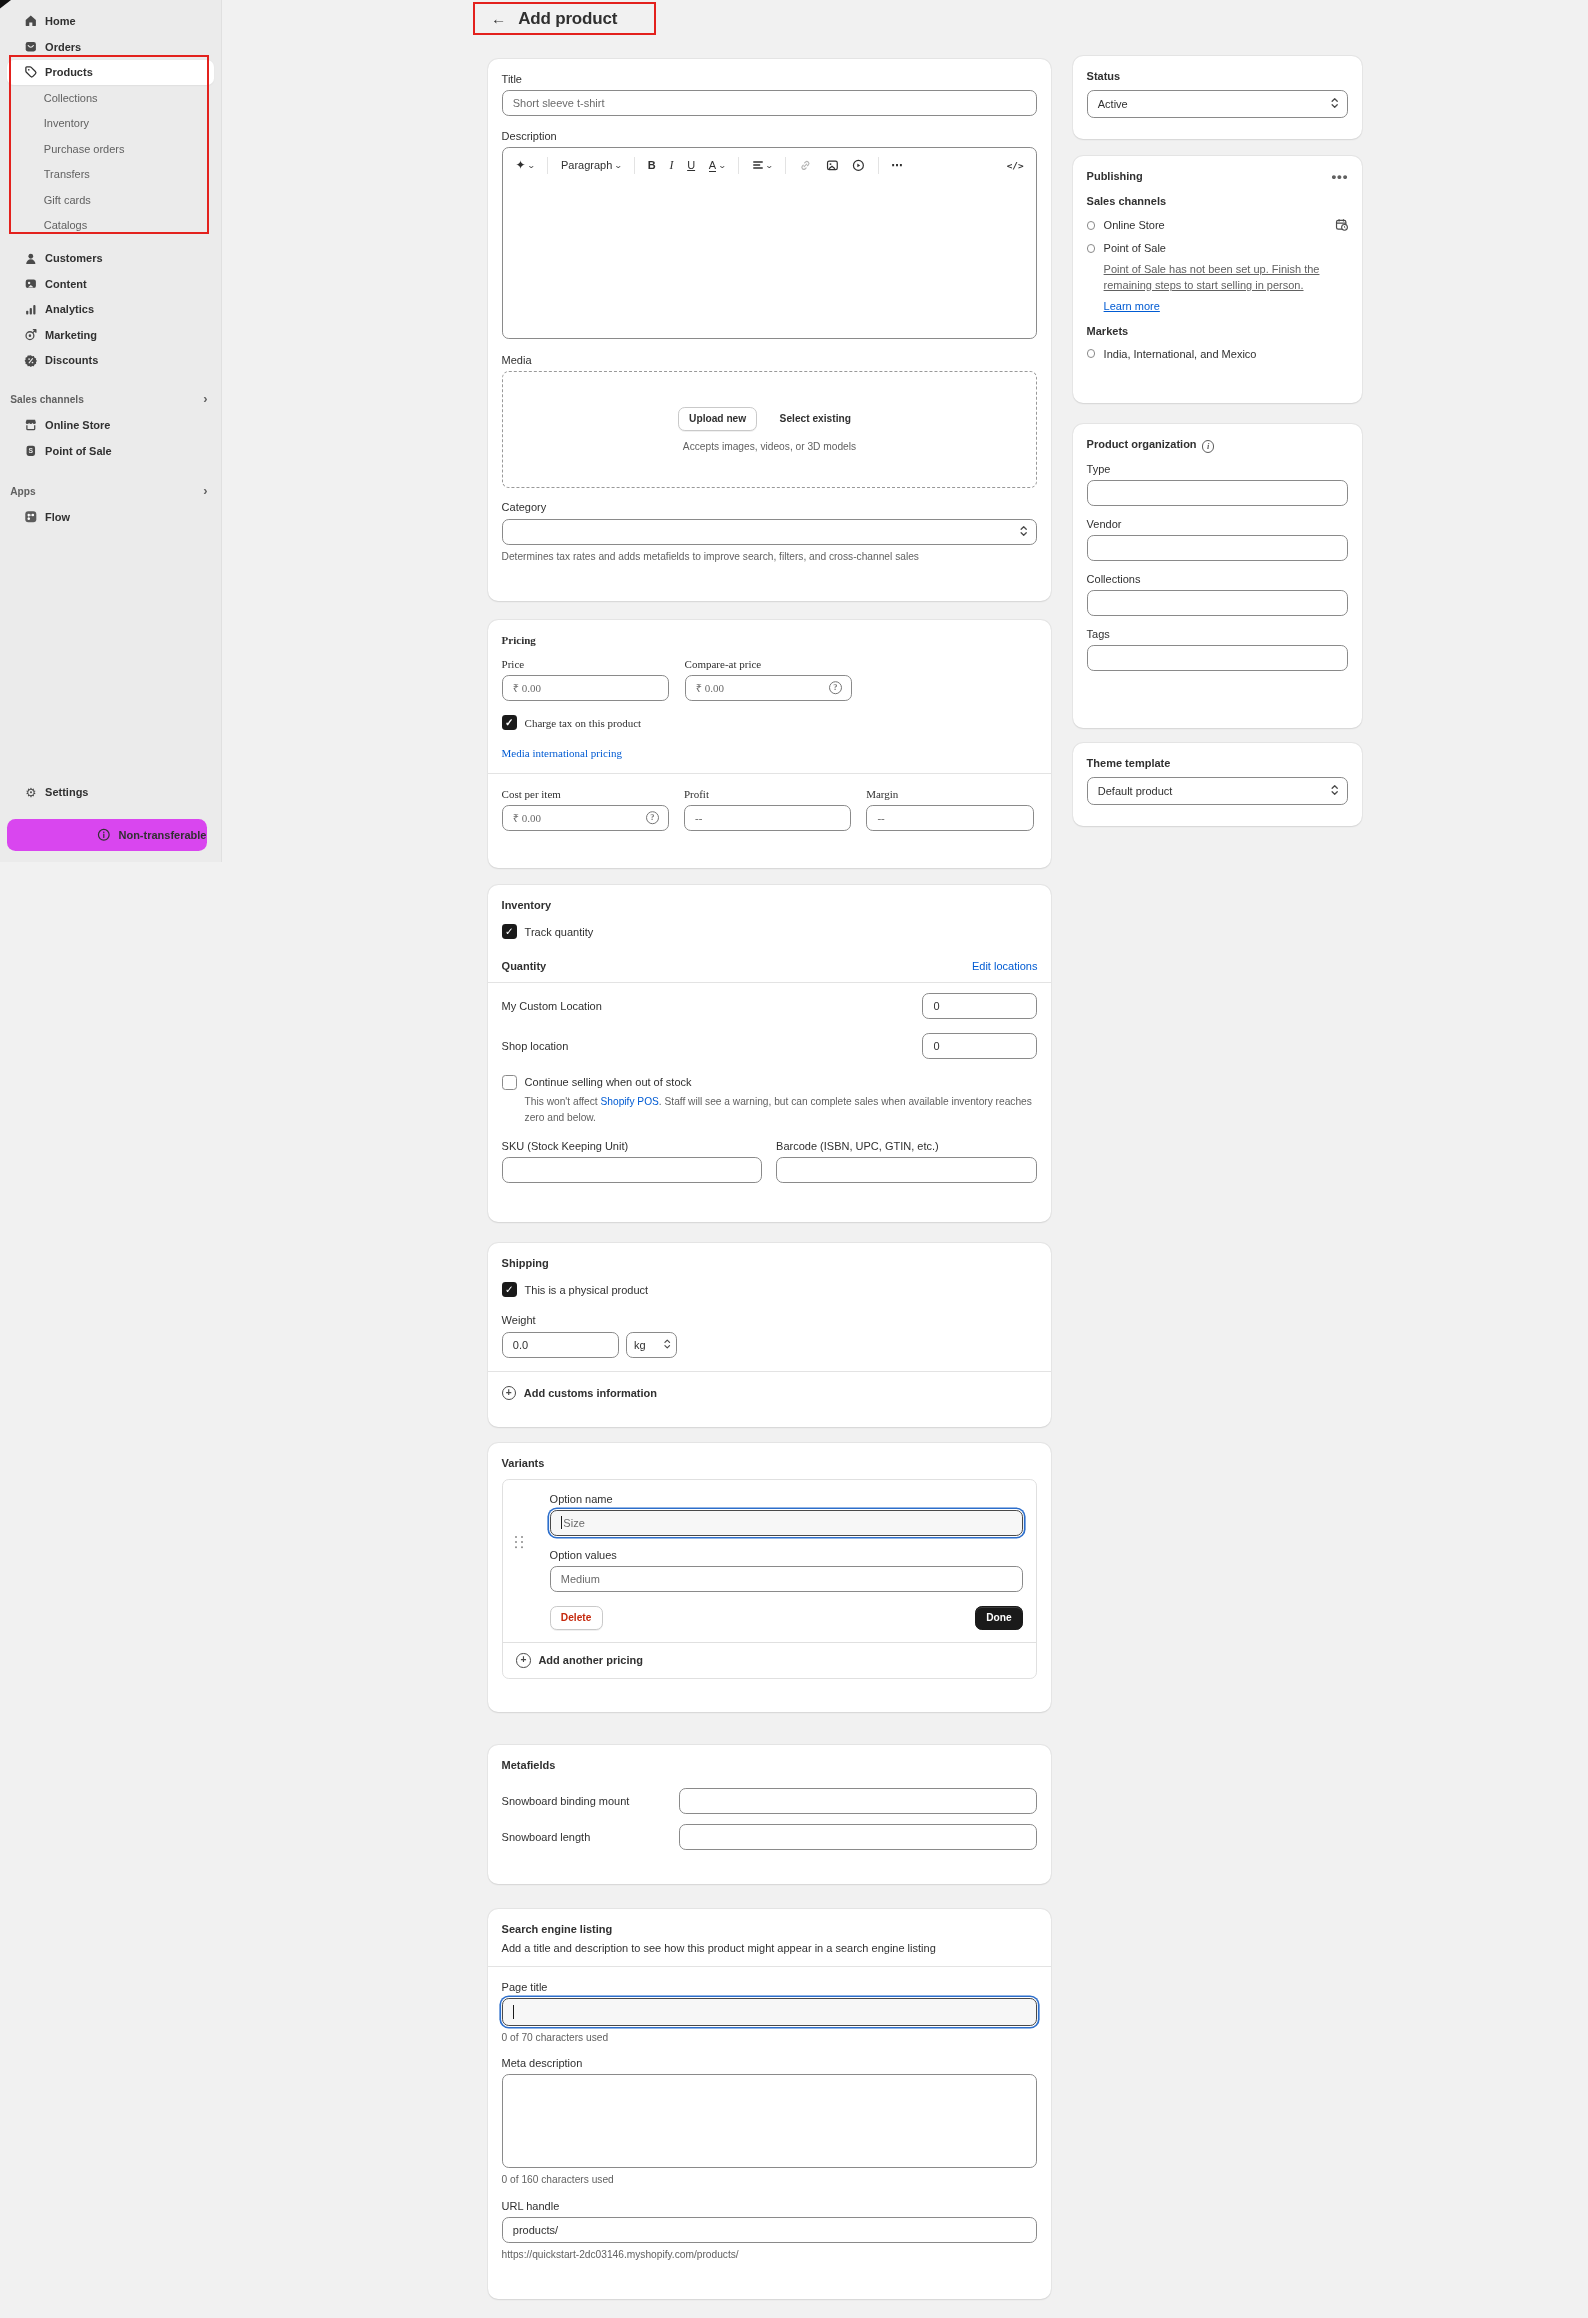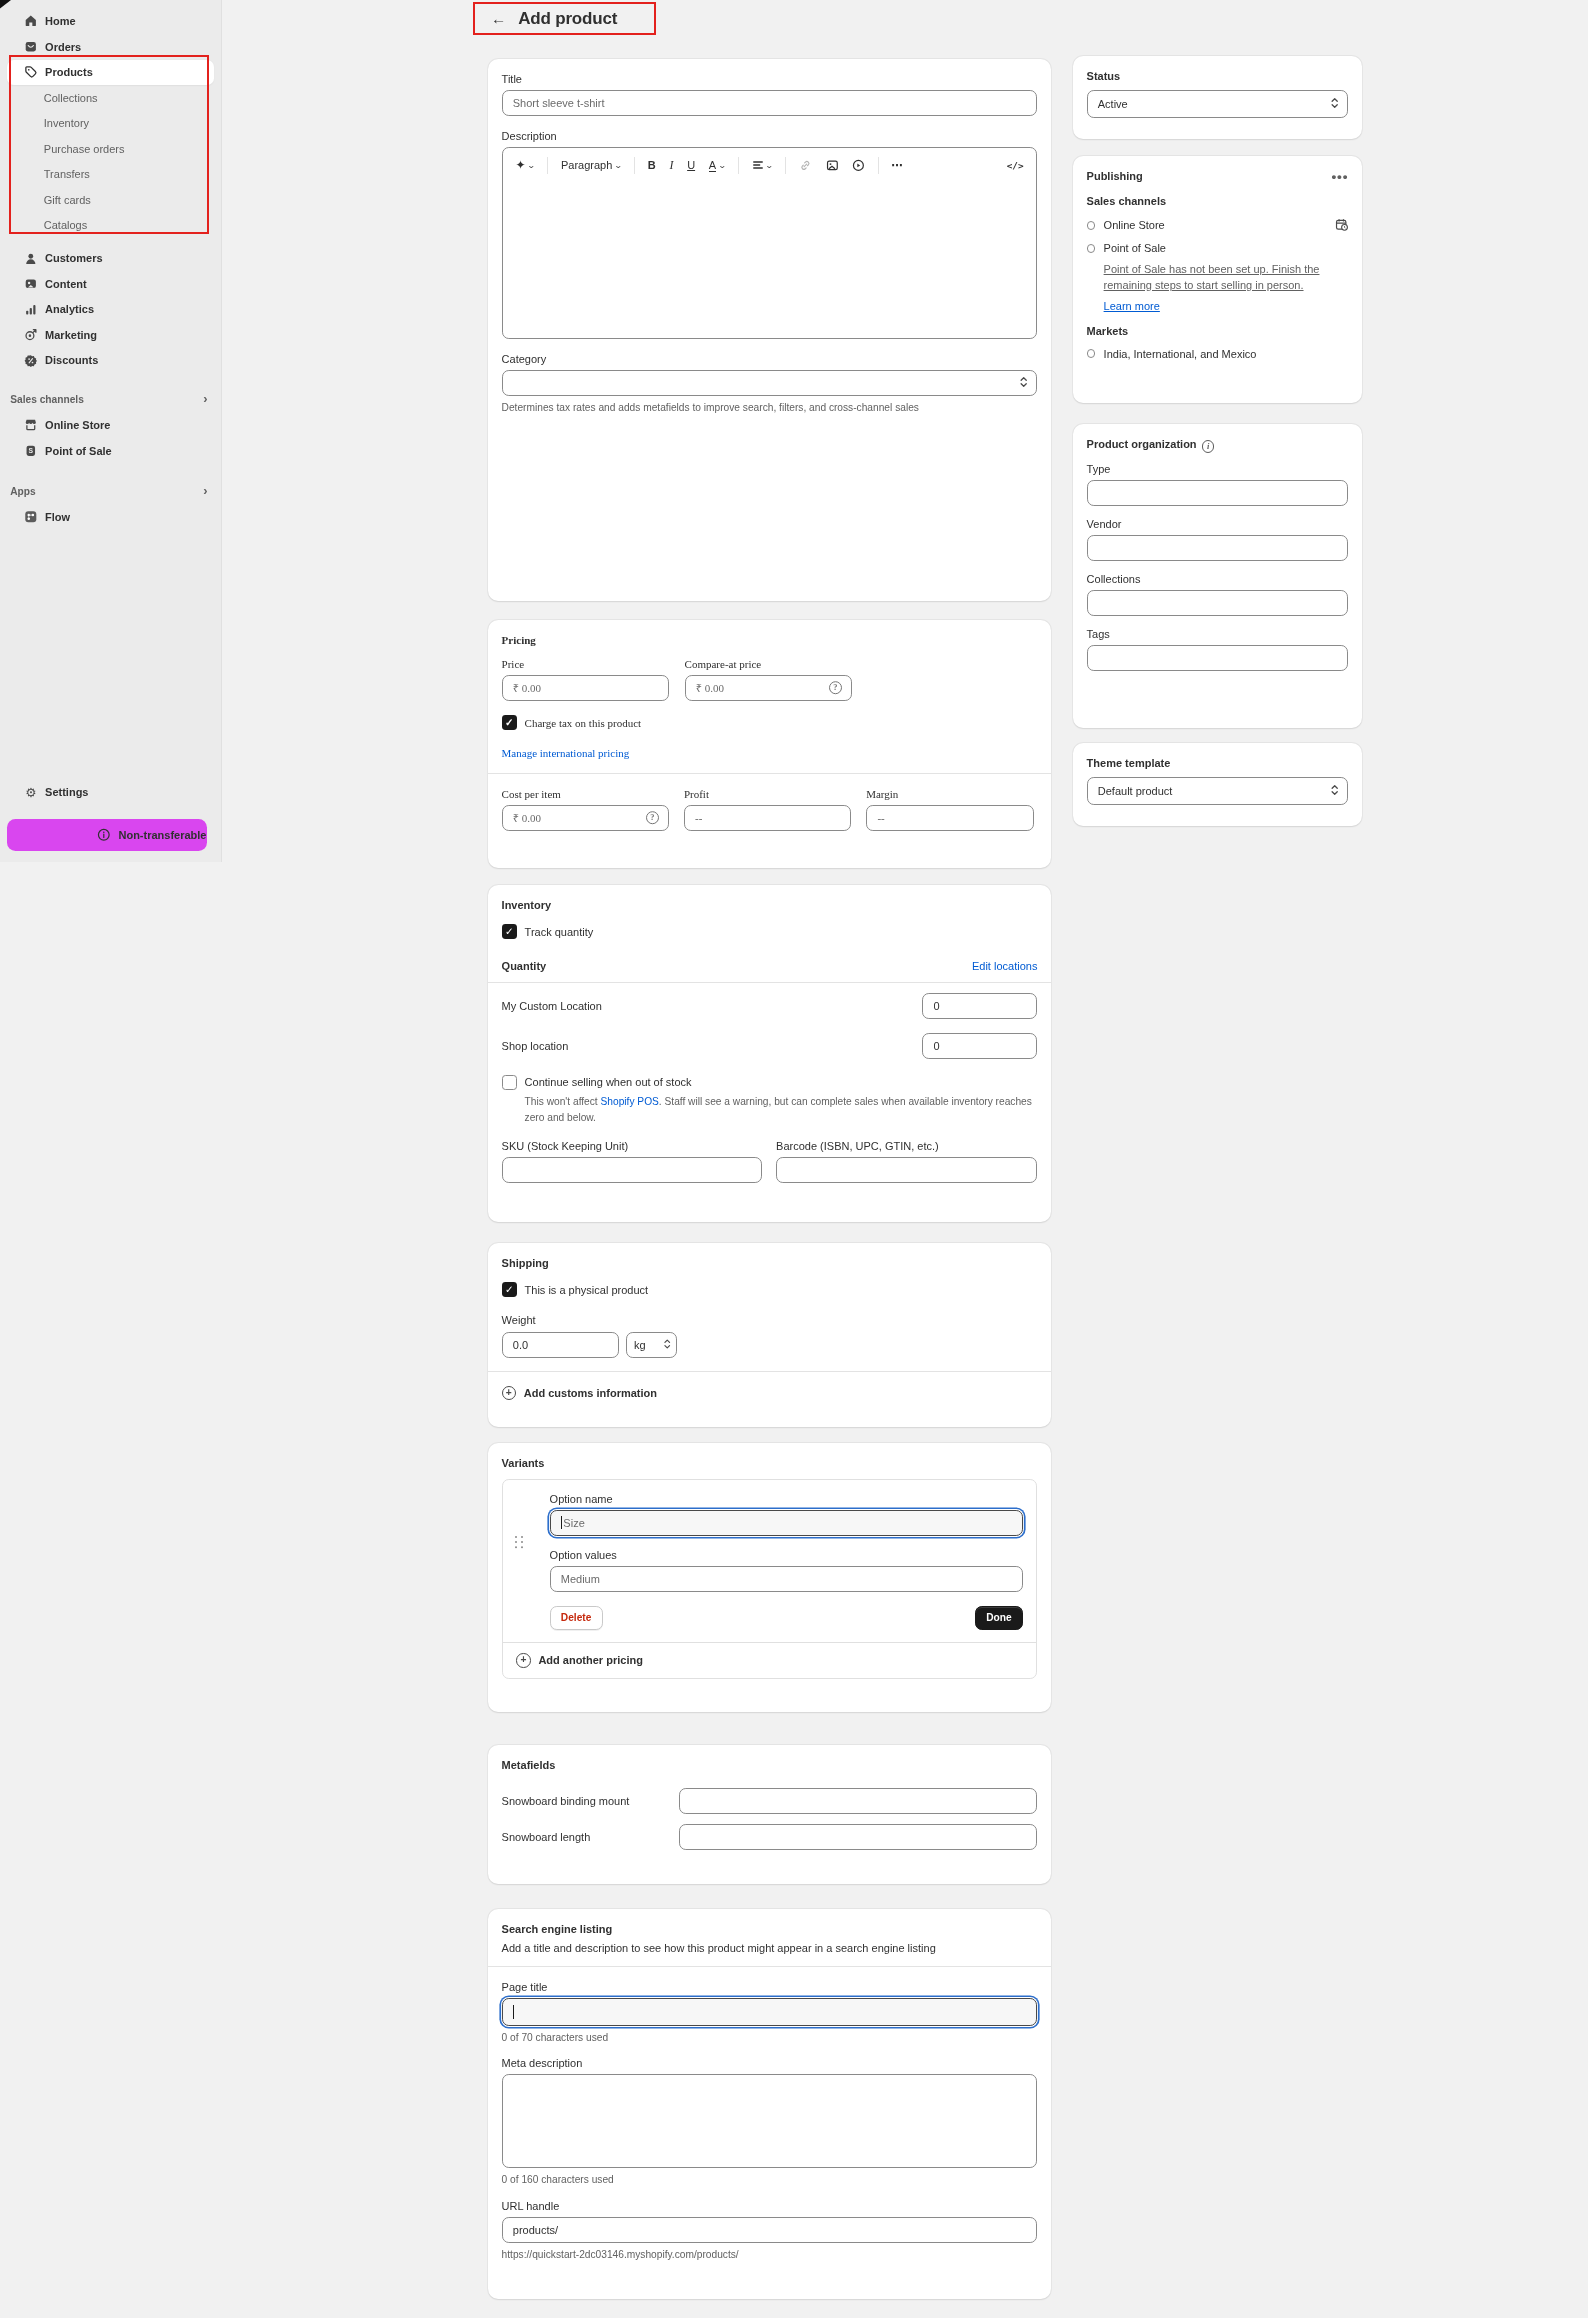--- a/index.html
+++ b/index.html
@@ -366,20 +366,30 @@
             </svg>
         </span>
         <span class="tbsep"></span>
         <span class="tbtn" style="font-weight:700;">⋯</span>
         <span class="tbtn tb-code">&lt;/&gt;</span>
       </div>
       <div style="height:157px;"></div>
     </div>
   </div>
 
+  <div style="margin-top:14.5px;">
+    <label class="label">Media</label>
+    <div id="media-box">
+      <div style="display:flex; align-items:center; gap:12px;">
+        <button class="btn">Upload new</button>
+        <button class="btn btn-plain">Select existing</button>
+      </div>
+      <div class="helper">Accepts images, videos, or 3D models</div>
+    </div>
+  </div>
 
   <div style="margin-top:13.6px;">
     <label class="label">Category</label>
     <div class="tfield">
       <span class="updown">
         <svg width="9.4" height="12.8" viewBox="0 0 11 15">
             <path d="M2.5 5.5 5.5 2.5 8.5 5.5M2.5 9.5 5.5 12.5 8.5 9.5" fill="none" stroke="#4a4a4a" stroke-width="1.5" stroke-linecap="round" stroke-linejoin="round"></path>
           </svg>
       </span>
     </div>
@@ -399,21 +409,21 @@
       <div class="tfield">
         <span class="ph">₹ 0.00</span>
         <span class="qmark">?</span>
       </div>
     </div>
   </div>
   <div class="chkrow" style="margin-top:14.5px;">
     <span class="chk on">✓</span>
     <span>Charge tax on this product</span>
   </div>
-  <div class="link" style="margin-top:17px;">Manage international pricing</div>
+  <div class="link" style="margin-top:17px;">Media international pricing</div>
   <div class="divider"></div>
   <div class="grid3">
     <div>
       <label class="label">Cost per item</label>
       <div class="tfield">
         <span class="ph">₹ 0.00</span>
         <span class="qmark">?</span>
       </div>
     </div>
     <div>

